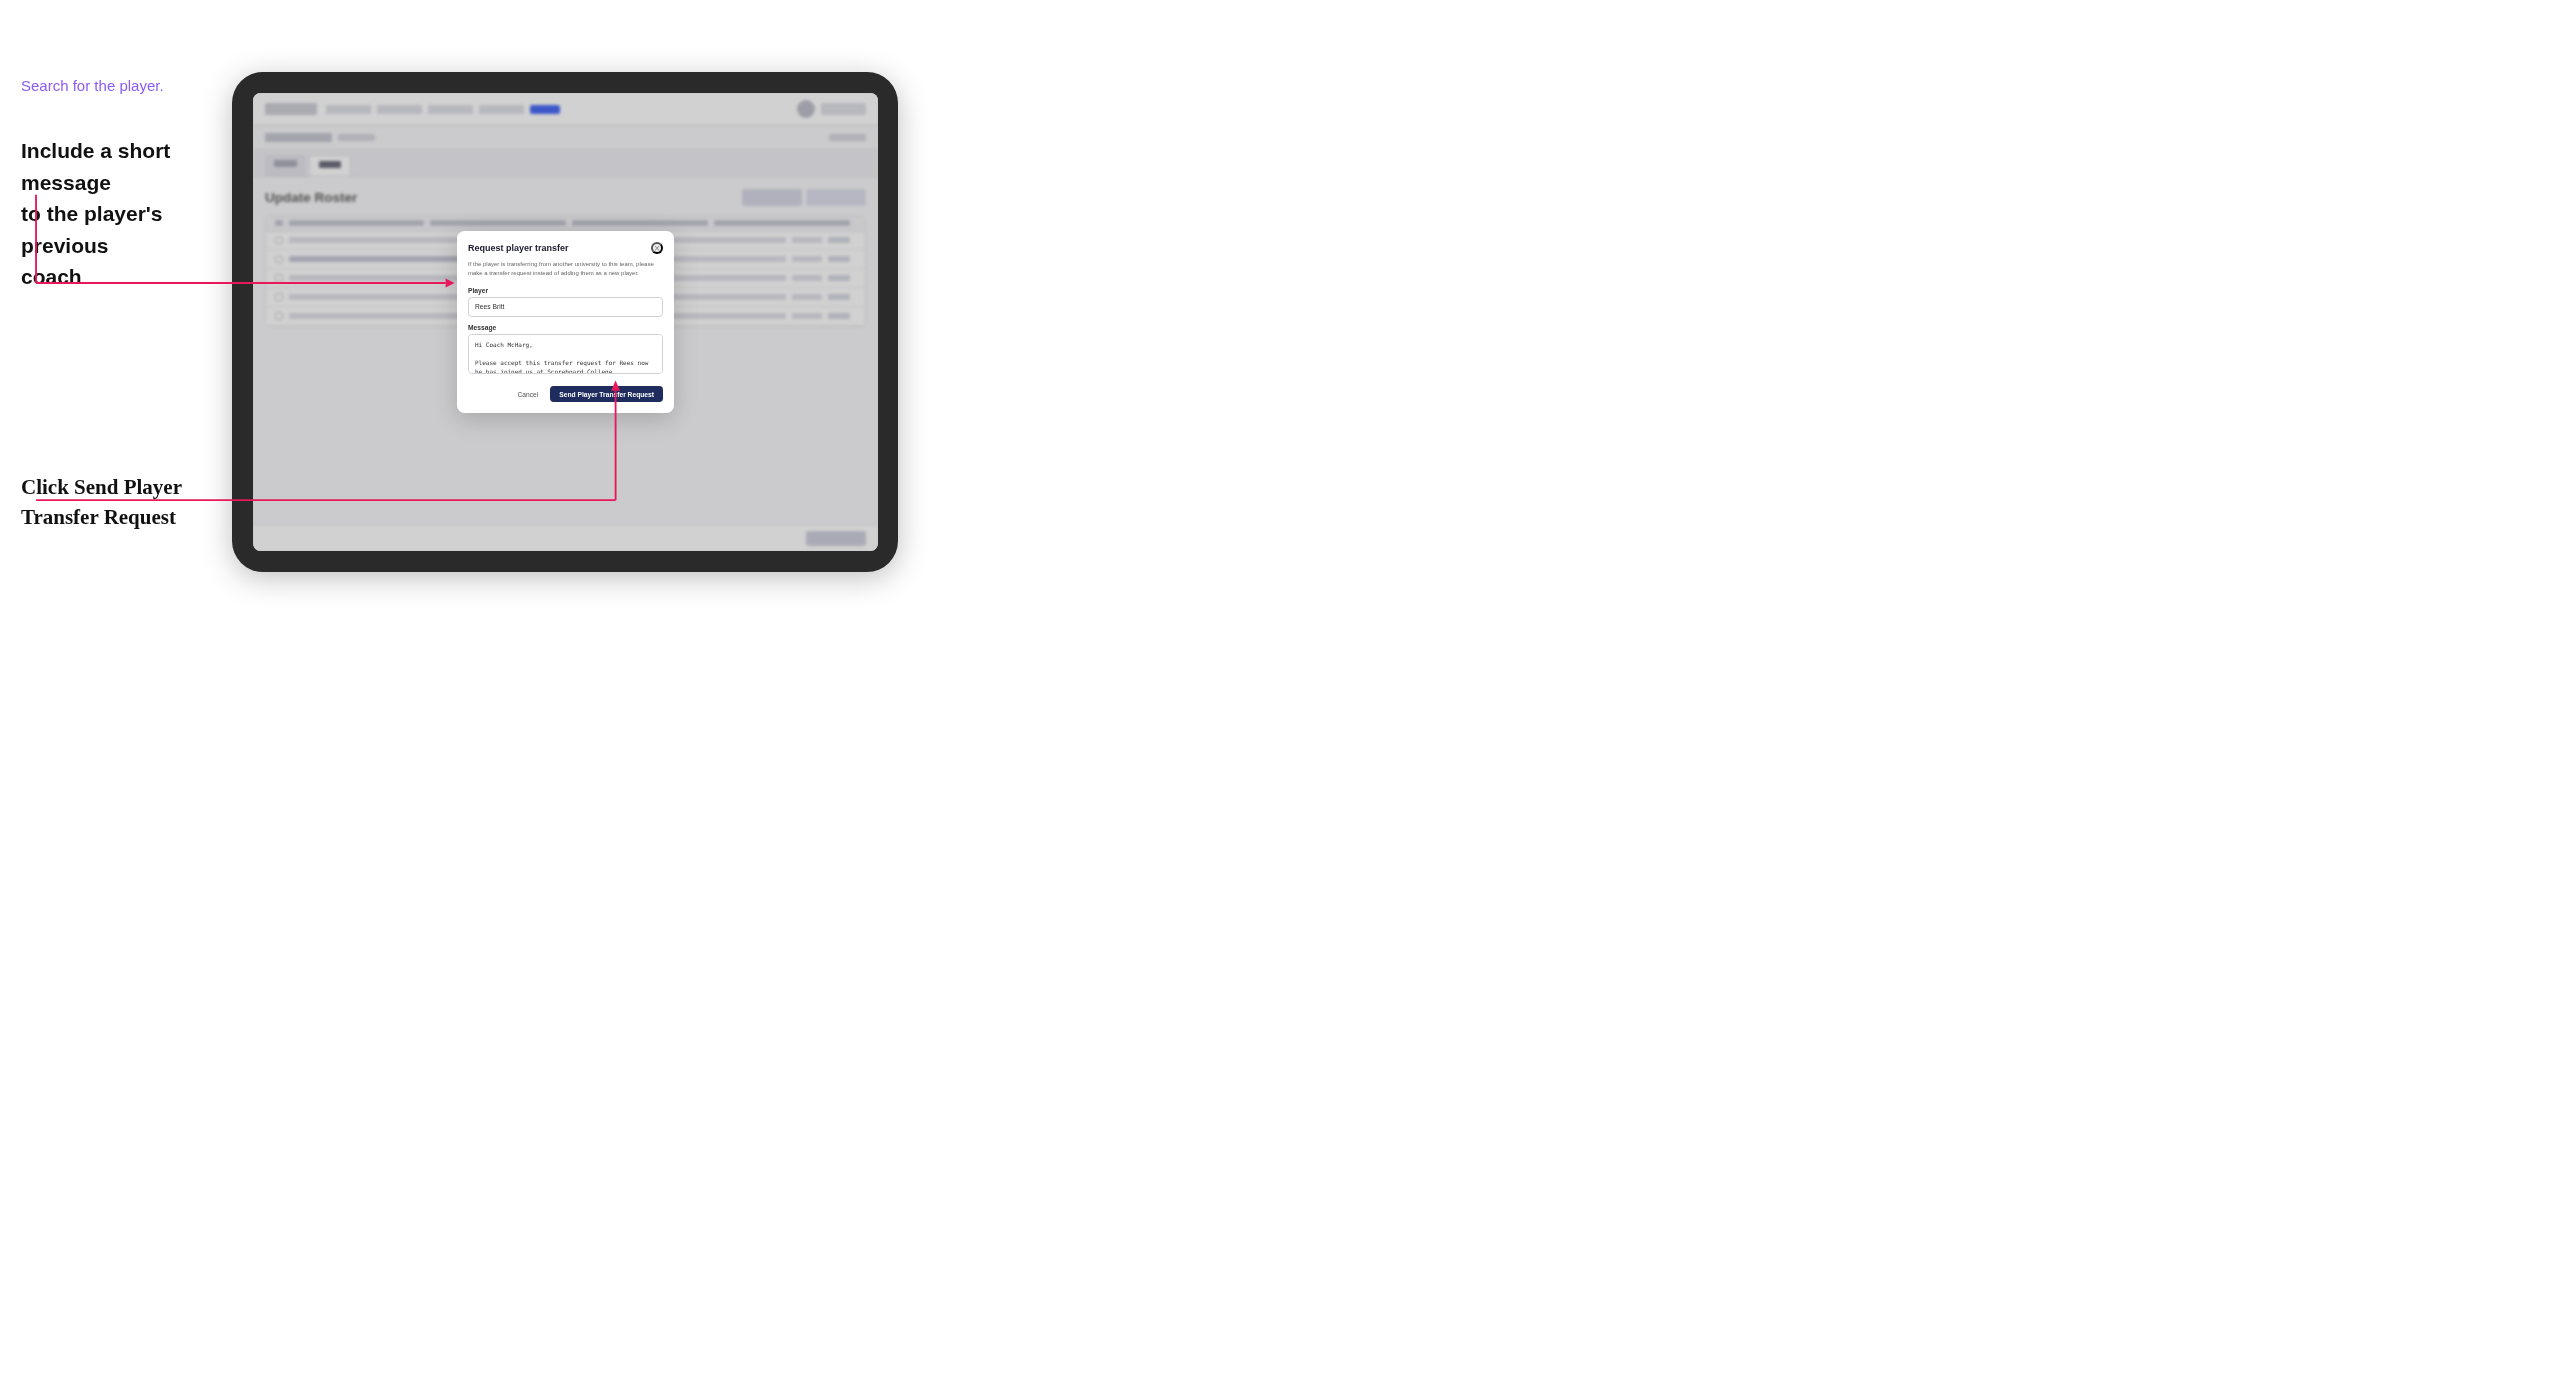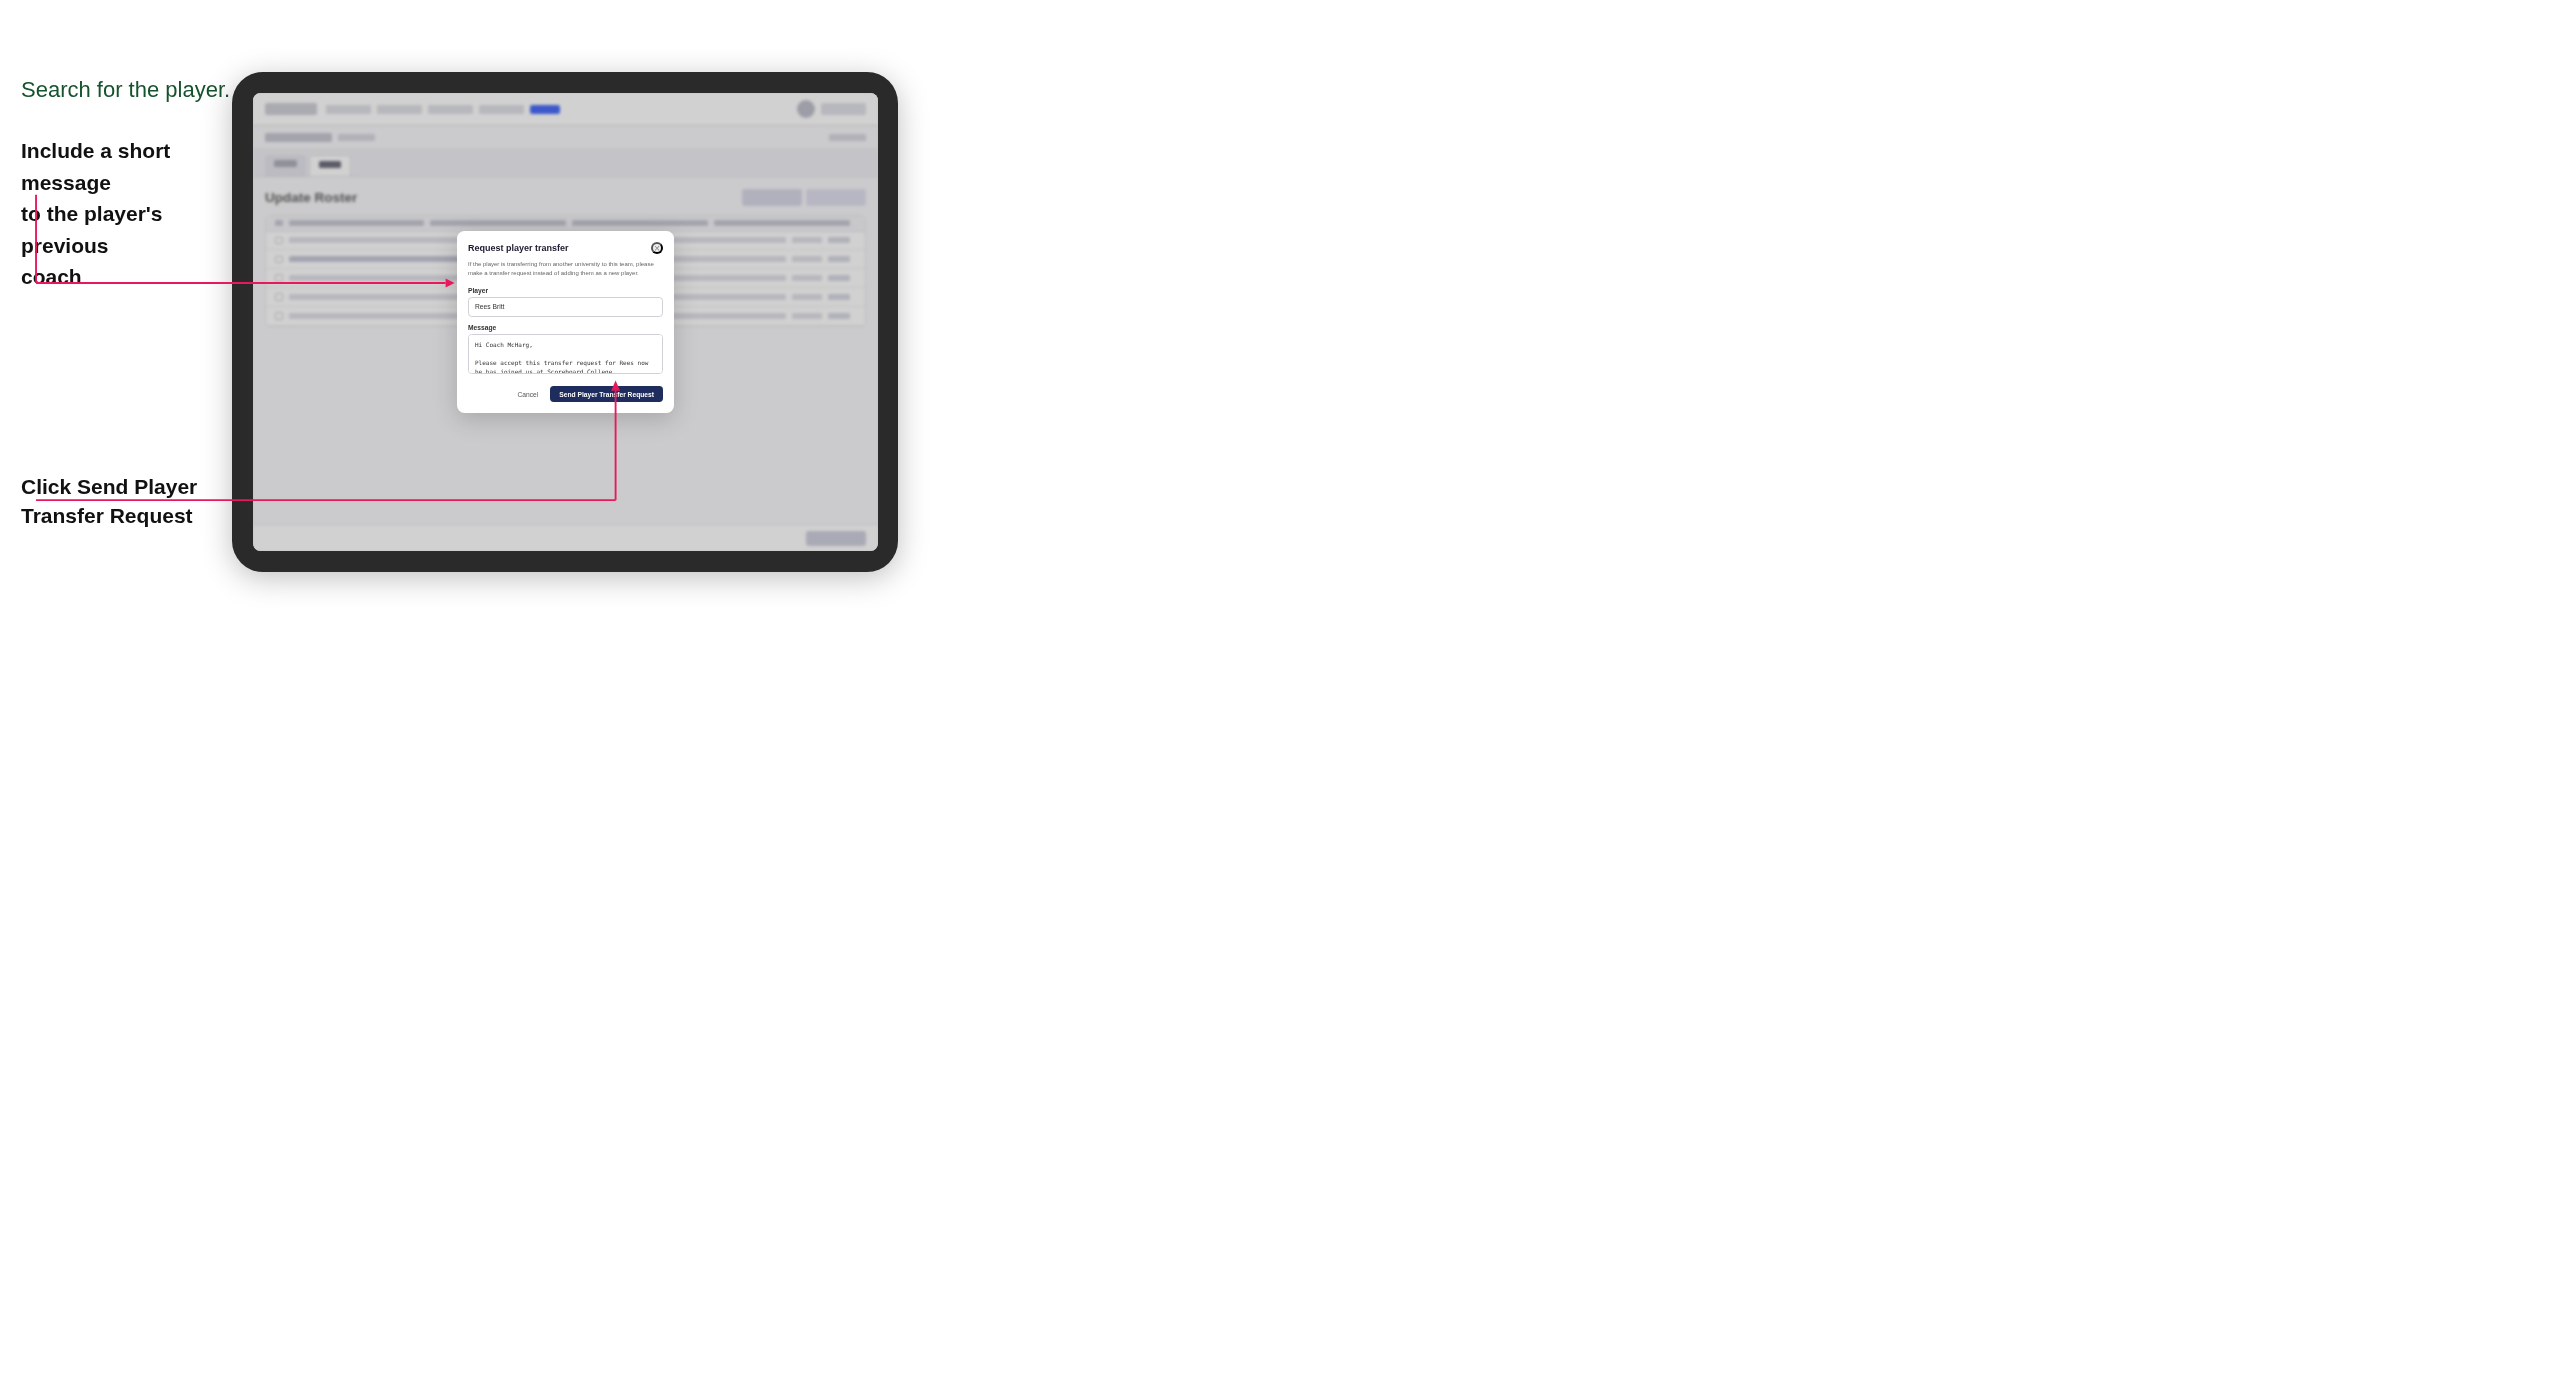--- a/index.html
+++ b/index.html
@@ -10,22 +10,22 @@
       font-family: -apple-system, BlinkMacSystemFont, 'Segoe UI', sans-serif;
       position: relative;
       overflow: hidden;
     }
 
     
     .annotation-search {
       position: absolute;
       left: 21px;
       top: 75px;
-      font-size: 22px;
-      color: #14532d;
+      font-size: 15px;
+      color: #8b5cf6;
       line-height: 1.4;
     }
     .annotation-message {
       position: absolute;
       left: 21px;
       top: 135px;
       font-size: 21px;
       color: #111;
       line-height: 1.5;
       width: 202px;
@@ -34,20 +34,21 @@
       position: absolute;
       left: 21px;
       top: 472px;
       font-size: 21px;
       color: #111;
       line-height: 1.4;
       width: 202px;
     }
     .annotation-click span {
       font-weight: 700;
+      font-family: Liberation Serif, serif;
     }
 
     
     .tablet-outer {
       position: absolute;
       left: 232px;
       top: 72px;
       width: 666px;
       height: 500px;
       background: #2a2a2a;

